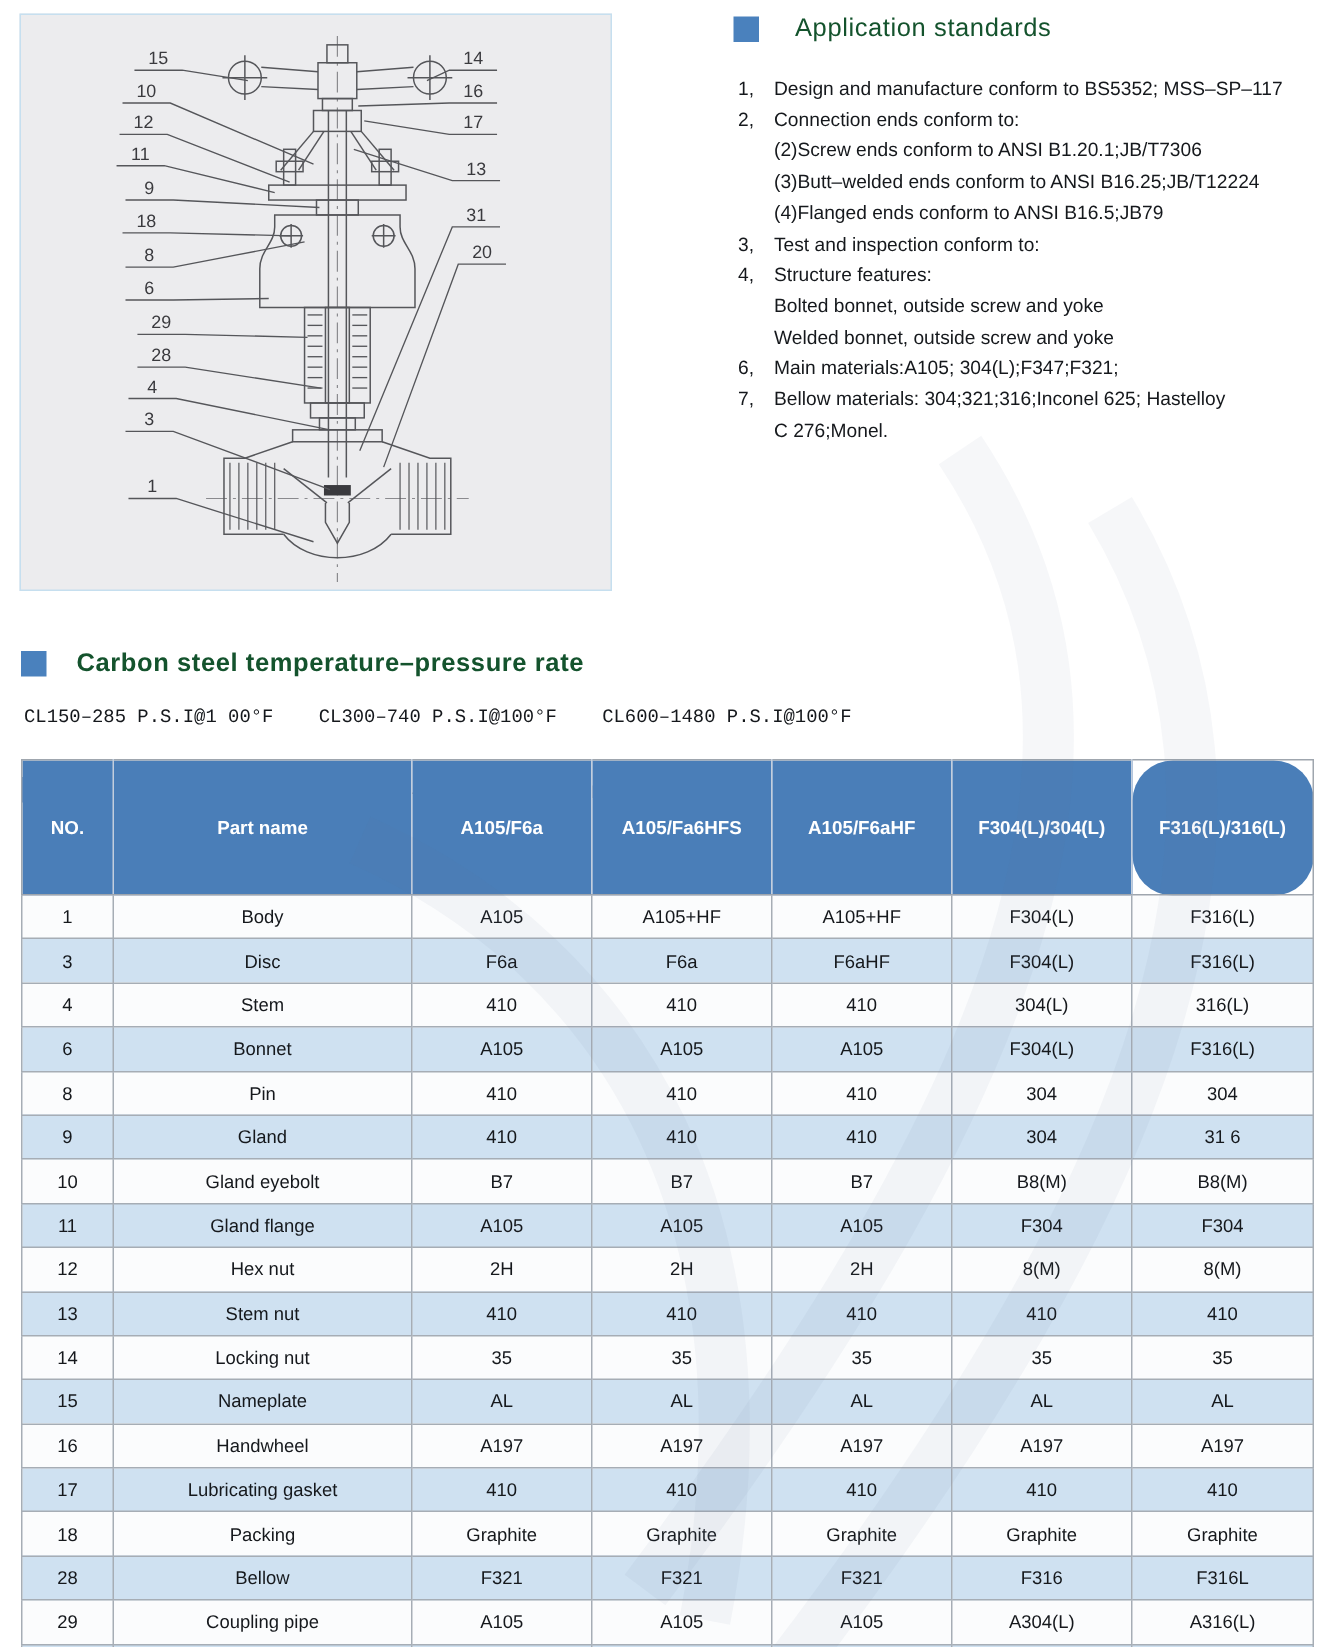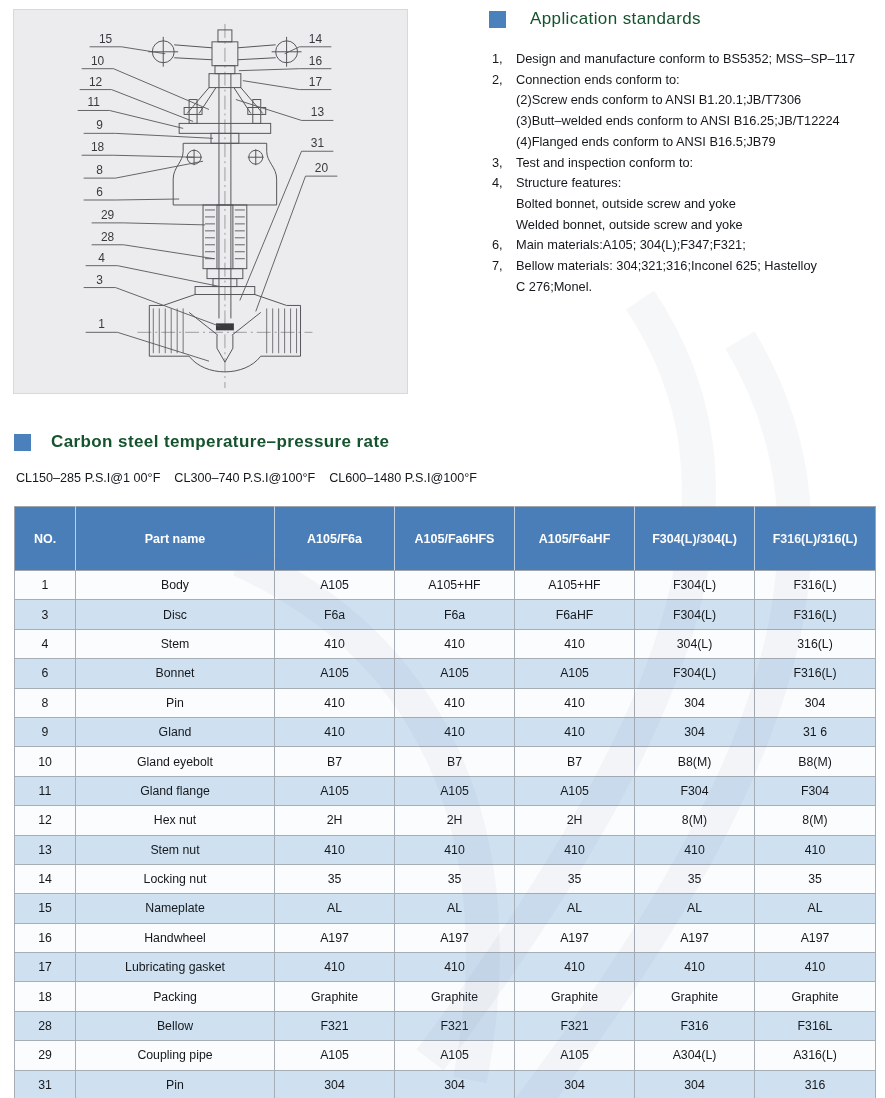--- a/index.html
+++ b/index.html
@@ -16,29 +16,29 @@
   .bullet{width:17px;height:17px;background:#4a81bd;flex:0 0 17px;}
   .sec-title .t{font-size:17px;letter-spacing:.4px;color:#14532d;margin-left:24px;white-space:nowrap;}
 
   
   #app-list{position:absolute;left:492px;top:33px;width:392px;font-size:12.8px;line-height:20.7px;margin-top:16px;}
   #app-list .item-line{white-space:nowrap;}
   #app-list .marker{display:inline-block;width:24px;}
   #app-list .subline{padding-left:24px;white-space:nowrap;}
 
   
-  #carbon-lines{position:absolute;left:16px;top:436px;width:860px;font-size:12.6px;line-height:17px;white-space:pre;}
+  #carbon-lines{position:absolute;left:16px;top:436px;width:860px;font-size:12.6px;line-height:17px;white-space:pre;font-family:Liberation Mono, monospace;}
 
   
   #materials-table{position:absolute;left:14px;top:506px;width:861px;border-collapse:collapse;table-layout:fixed;}
   #materials-table th{background:#4a7eb8;color:#ffffff;font-size:12.5px;font-weight:bold;
     height:57px;border:1px solid #9fa6ae;border-left-color:#c3cedd;border-right-color:#c3cedd;
-    text-align:center;vertical-align:middle;padding:3px;}
+    text-align:center;vertical-align:middle;padding:16px;}
   #materials-table th:first-child{border-left-color:#9fa6ae;}
-  #materials-table th:last-child{border-right-color:#9fa6ae;}
+  #materials-table th:last-child{border-right-color:#9fa6ae;border-radius:27px;}
   #materials-table td{font-size:12.3px;height:28.4px;border:1px solid #a6adb5;
     text-align:center;vertical-align:middle;padding:0;background:#fbfcfd;}
   #materials-table tr.alt td{background:#cfe1f1;}
 
   
   #watermark{position:absolute;left:0;top:0;pointer-events:none;z-index:6;}
   .content{position:relative;z-index:2;}
 </style>
 </head>
 <body>

